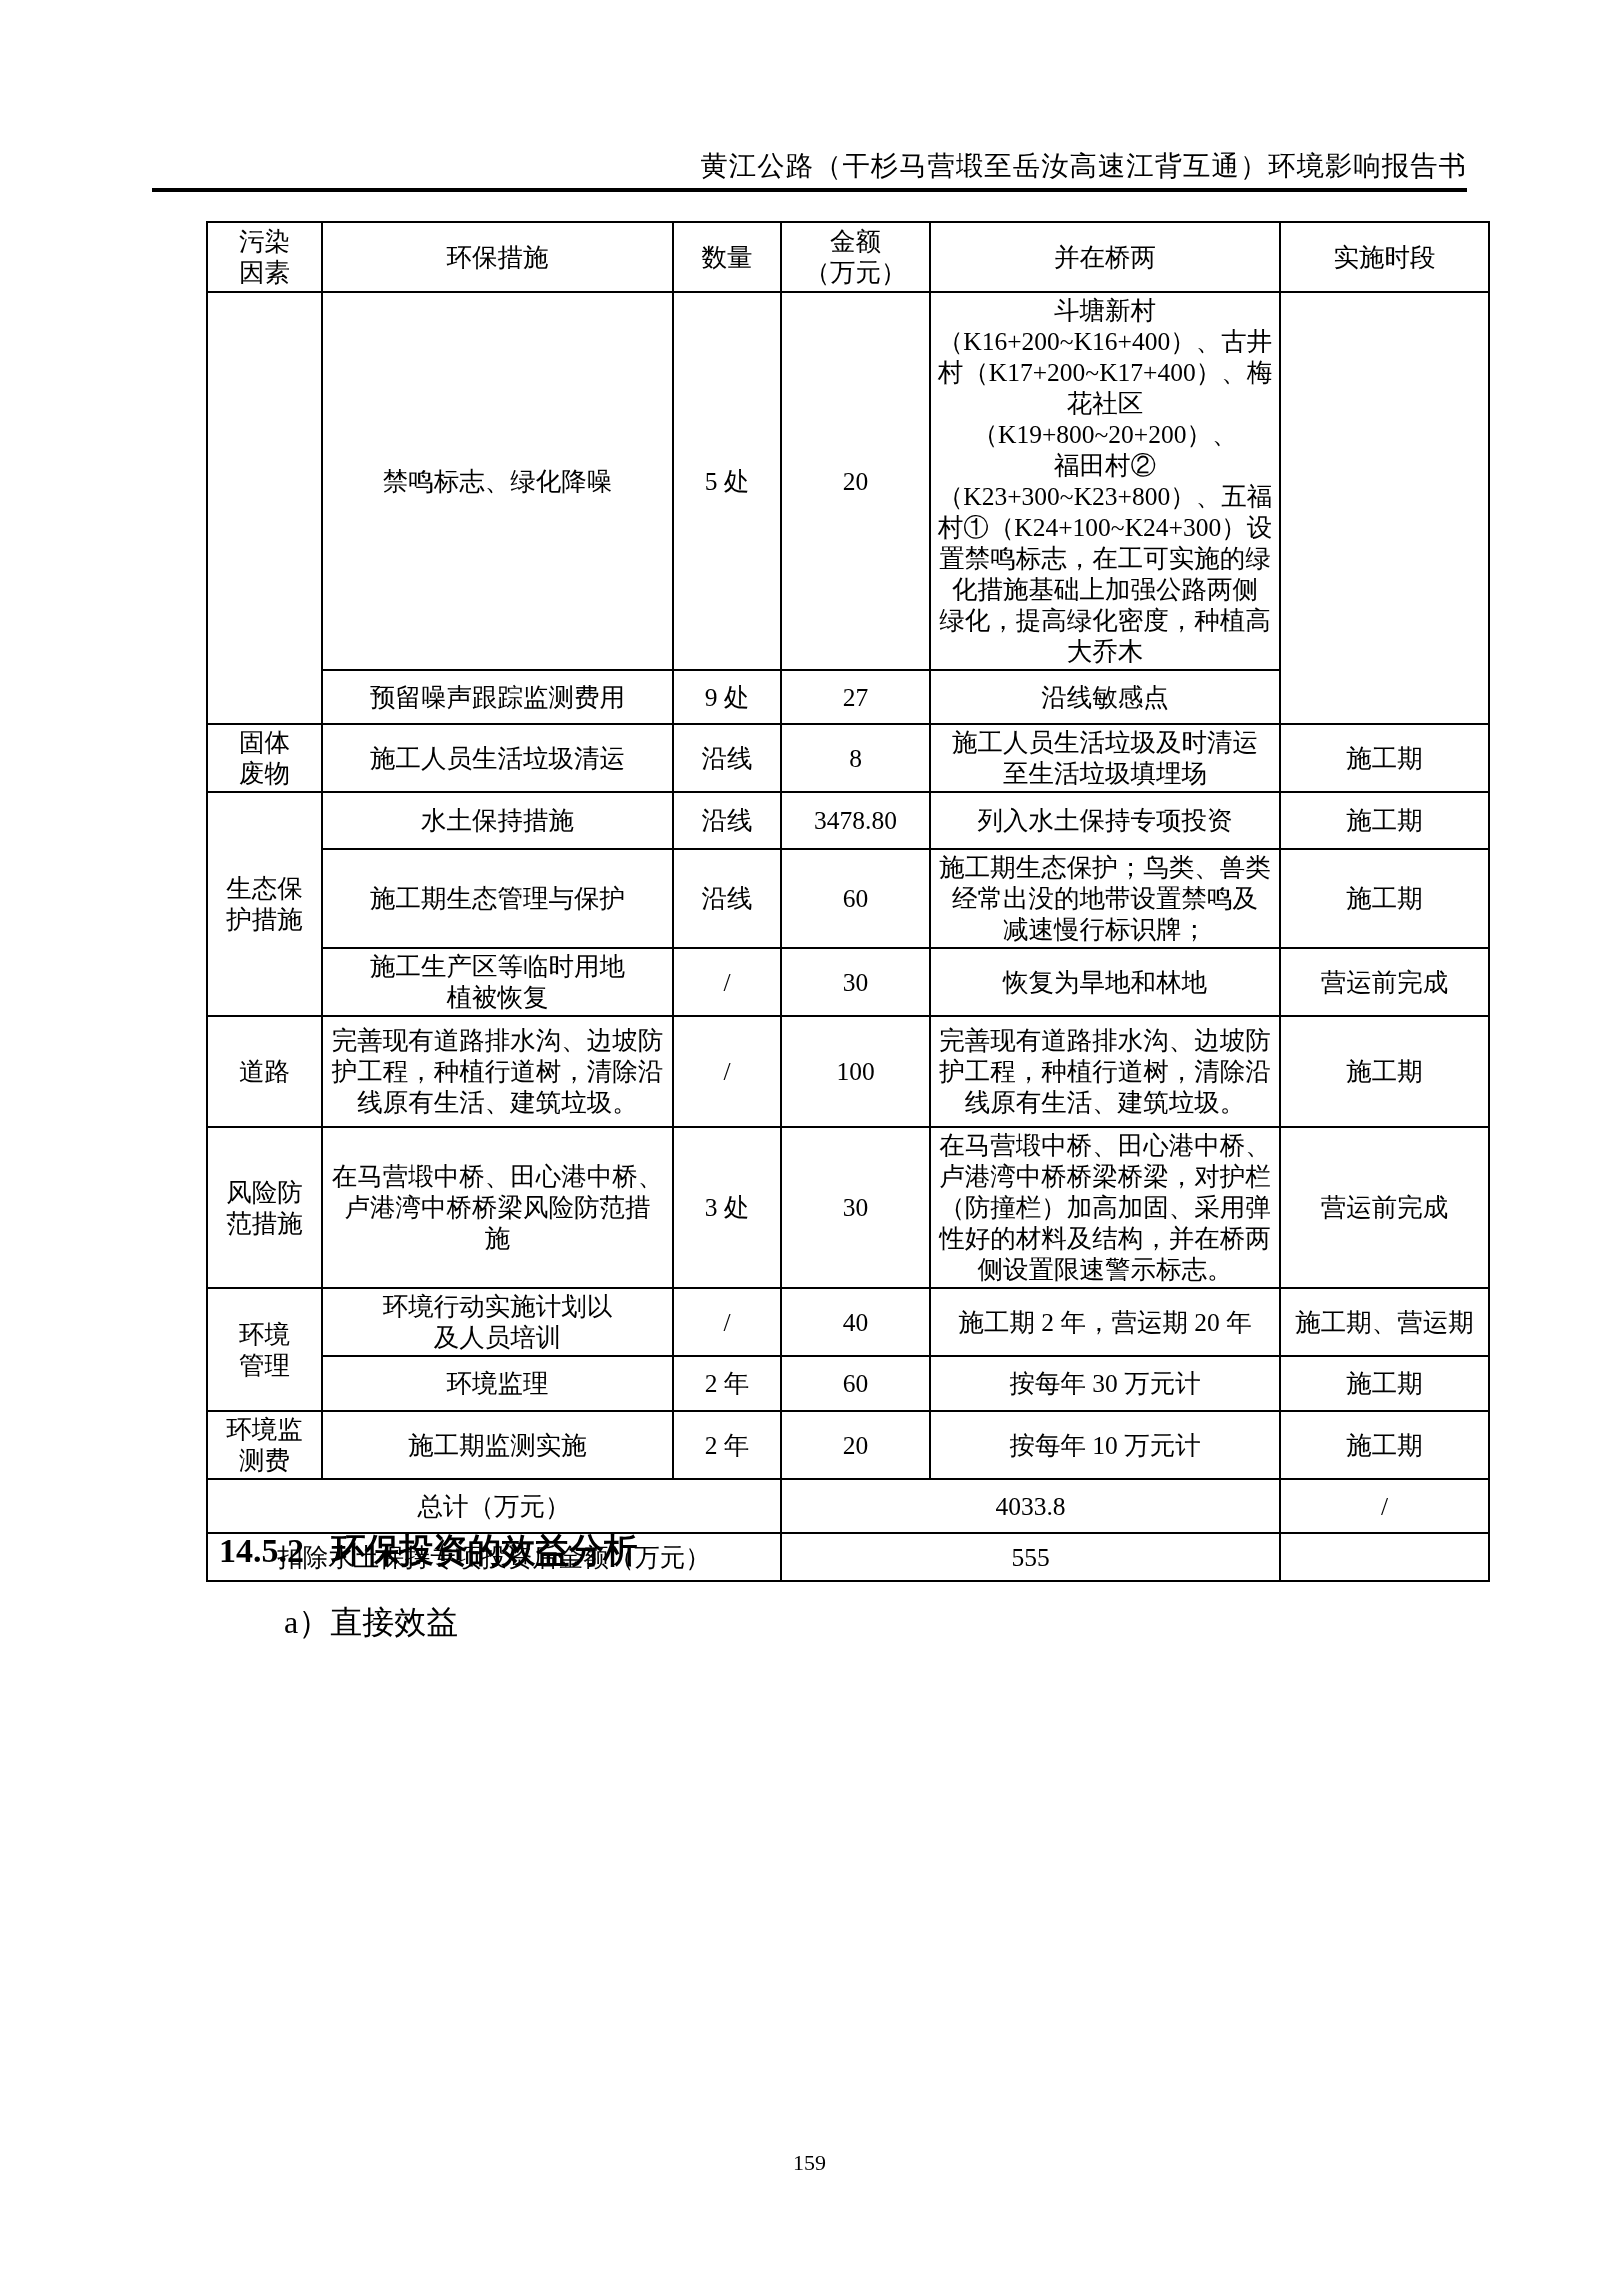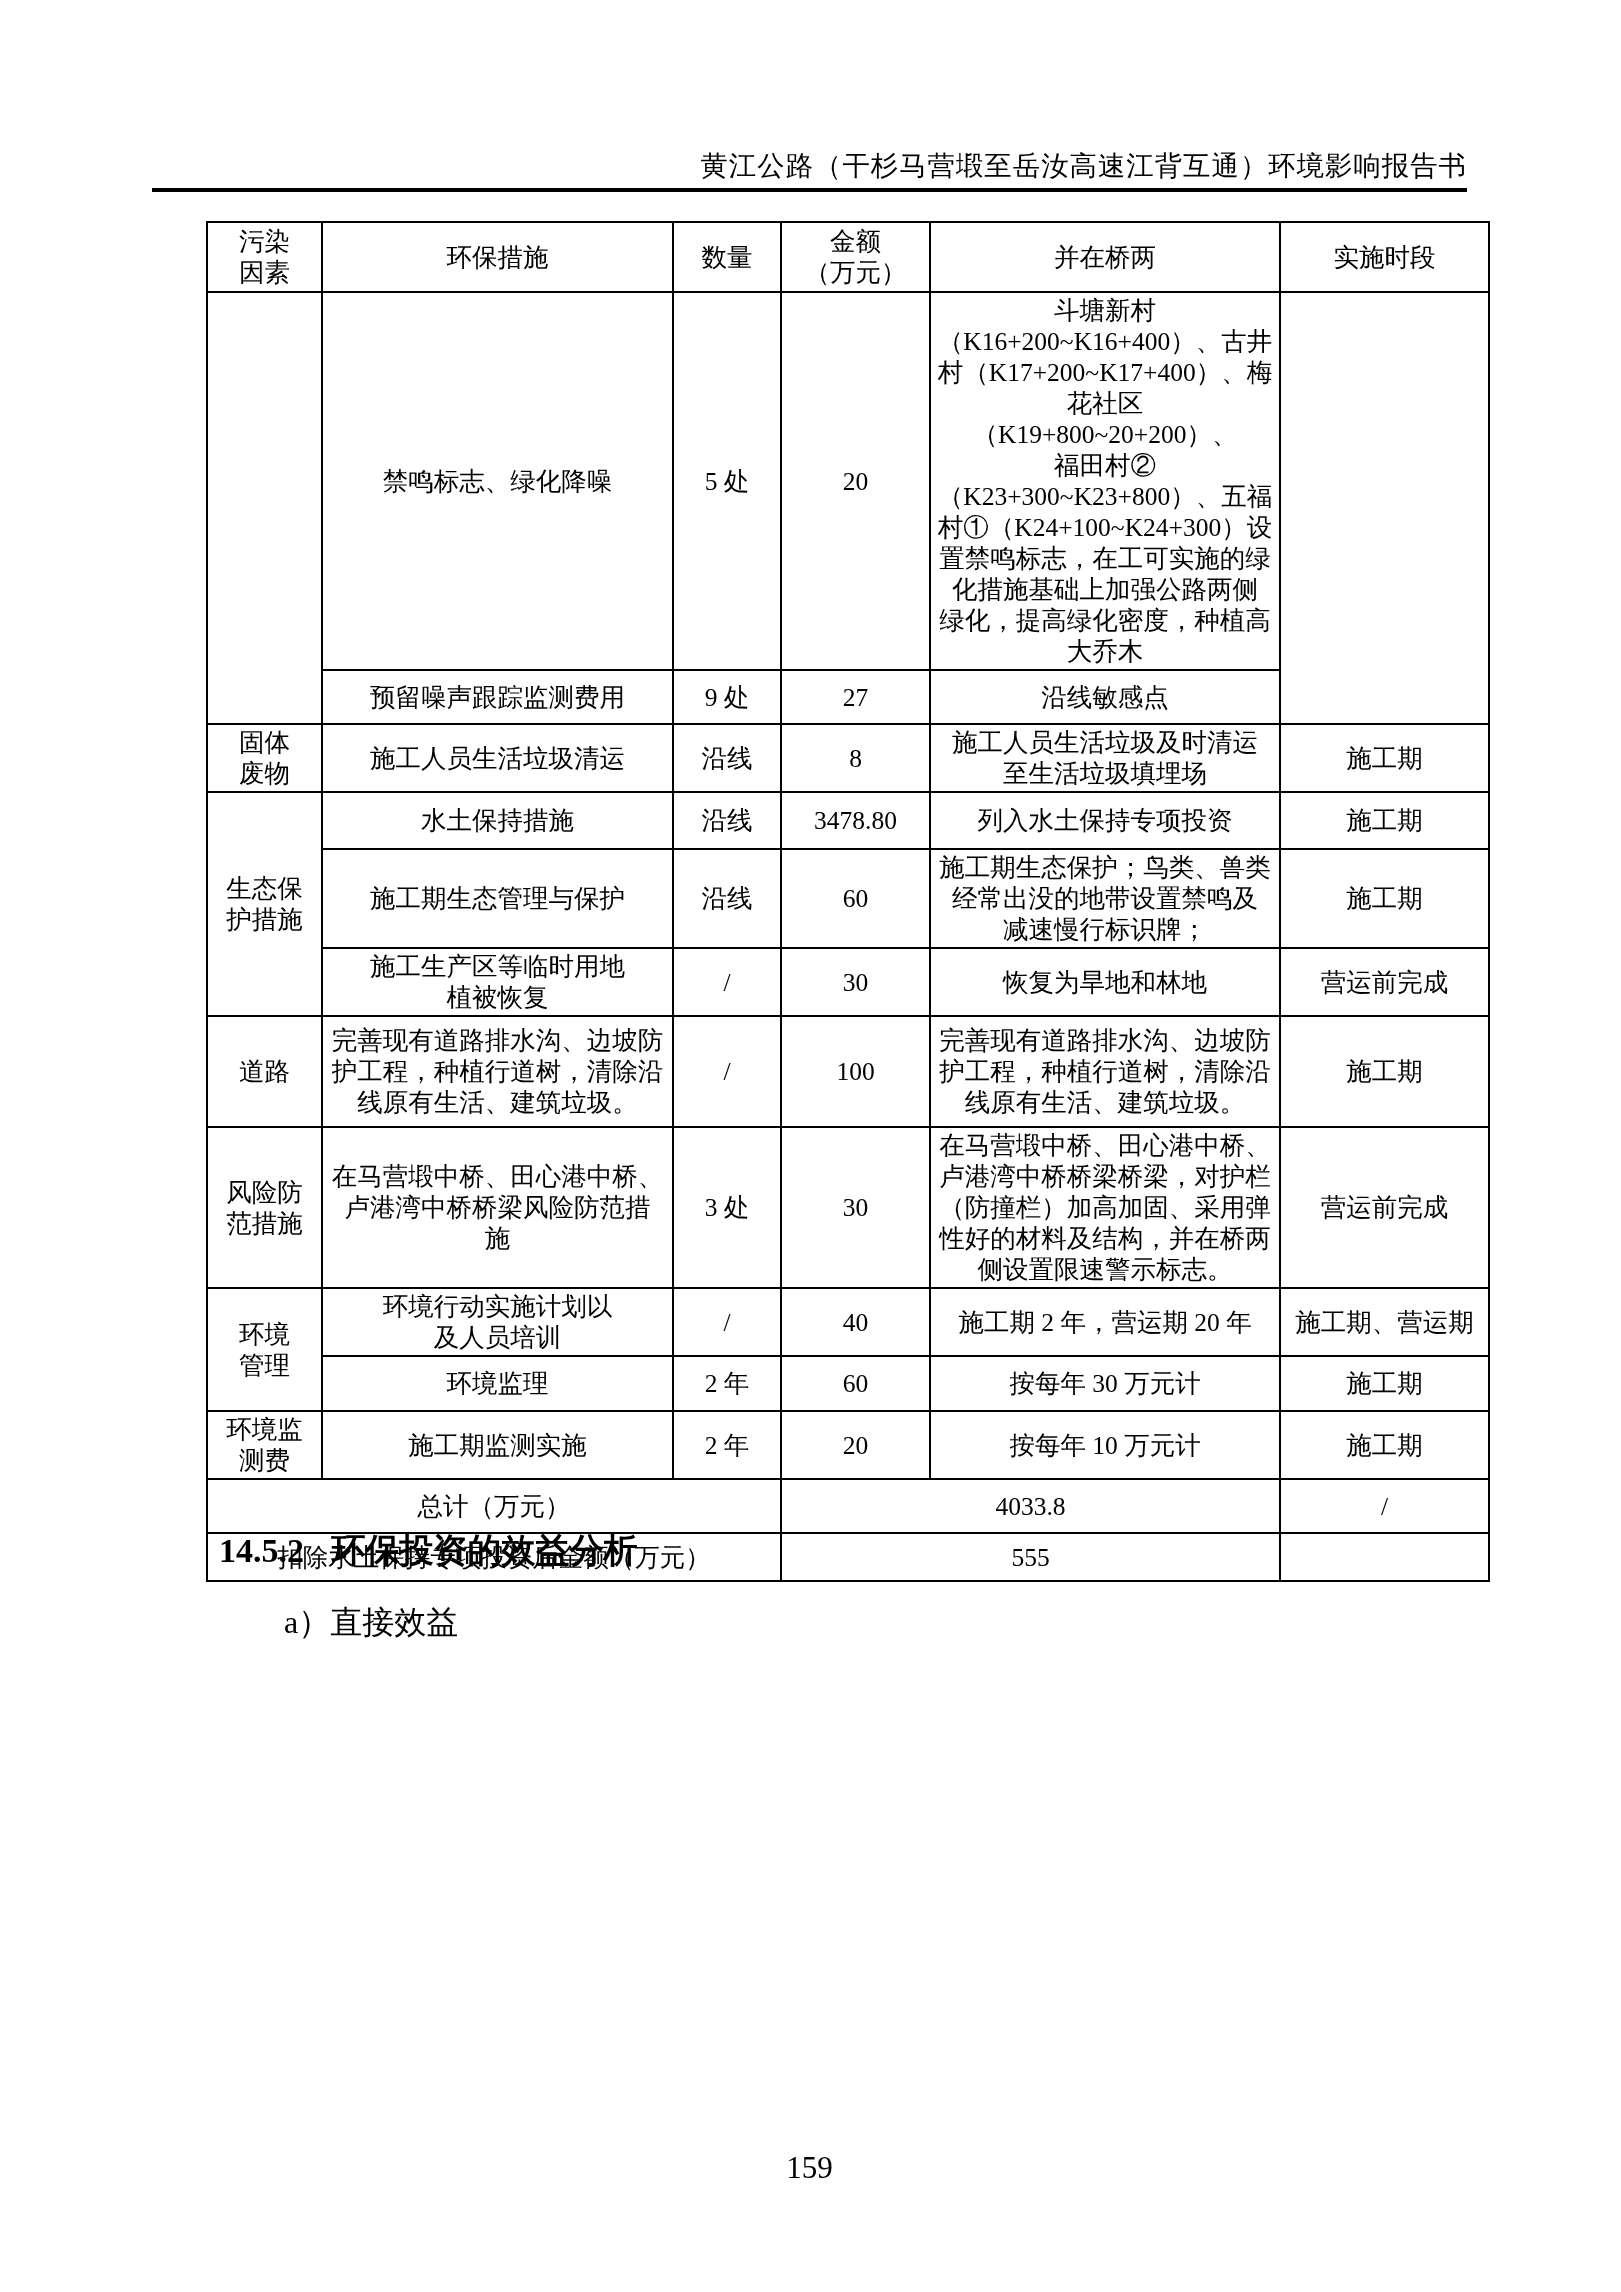--- a/index.html
+++ b/index.html
@@ -42,21 +42,21 @@
   .sec-heading .gap { display:inline-block; width:27.4px; }
   .sec-item { font-size:32px; line-height:43px; margin-top:25.5px; text-indent:65px; }
   .sec-para {
     font-size:32px; line-height:63px; margin-top:7.8px;
     text-align:justify; text-indent:65px;
     letter-spacing:0.5px;
   }
   .sec-item-b { margin-top:11.8px; }
   .page-number {
     position:absolute; top:2150px; left:152px; width:1315px;
-    text-align:center; font-size:31px;
+    text-align:center; font-size:22px;
   }
 </style>
 </head>
 <body>
 
 <div class="page">
 
   <div class="doc-header-text">黄江公路（干杉马营塅至岳汝高速江背互通）环境影响报告书</div>
   <div class="doc-header-rule"></div>
 

